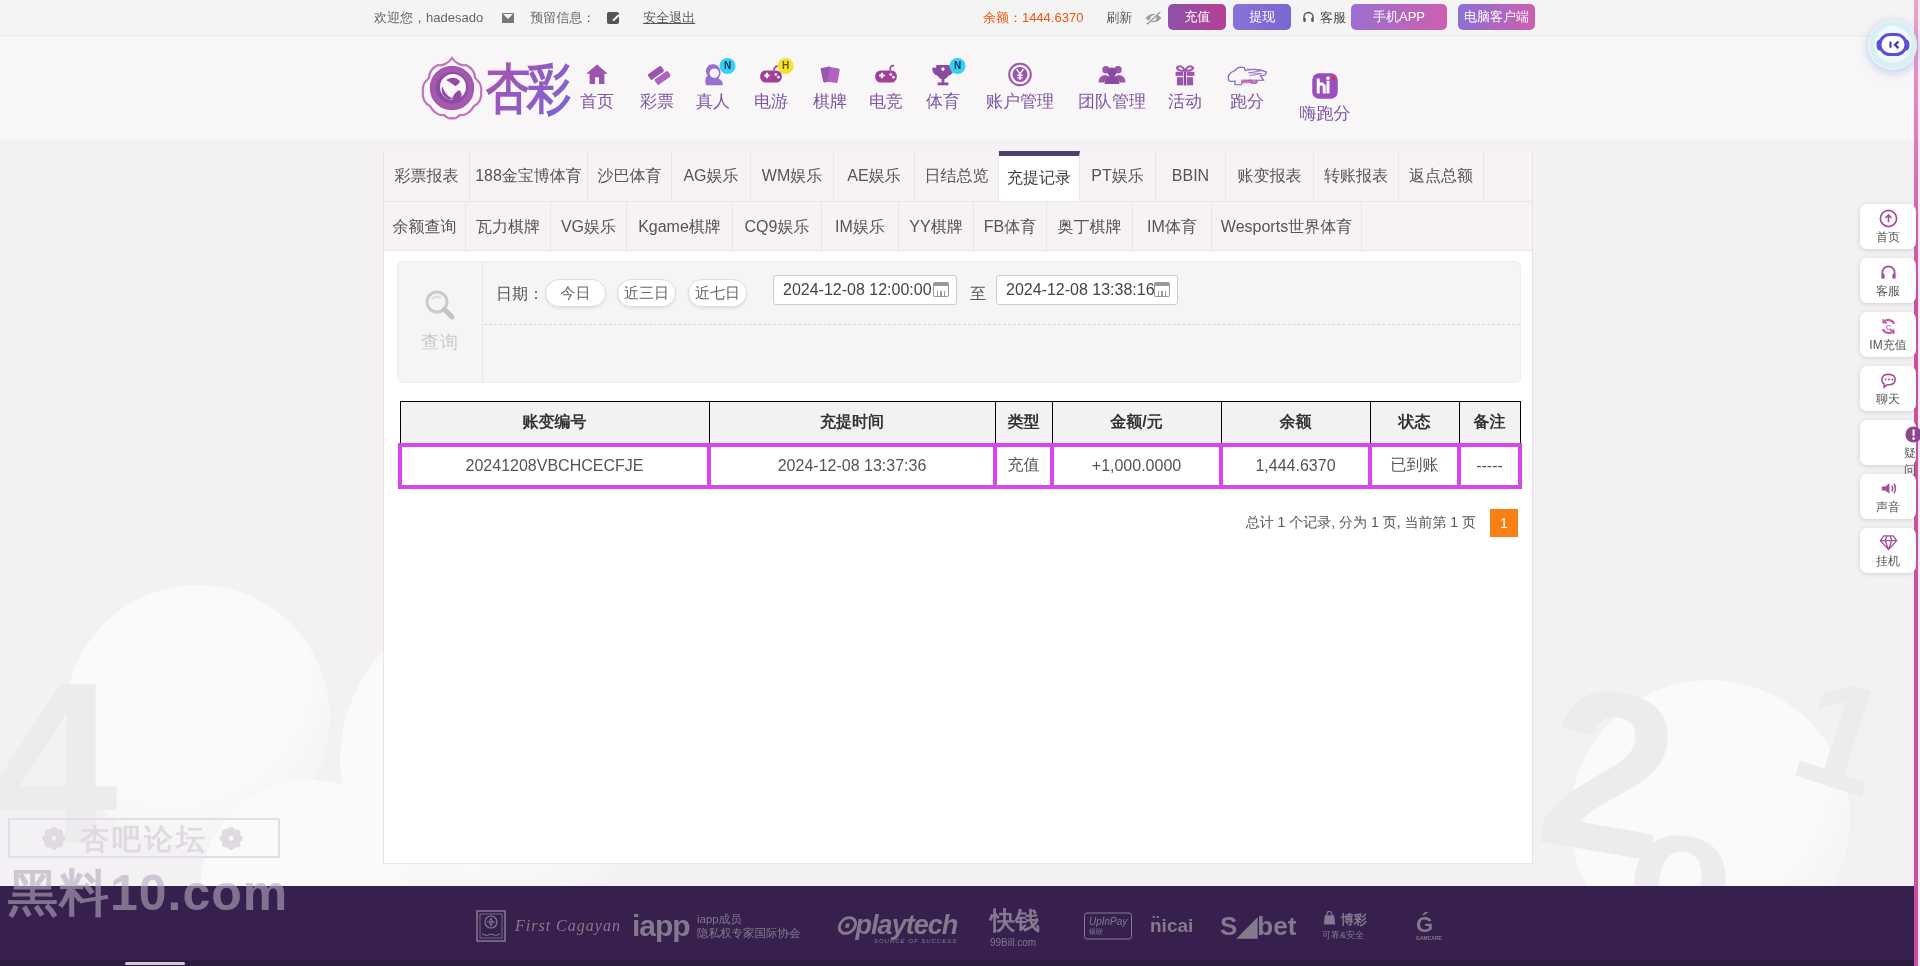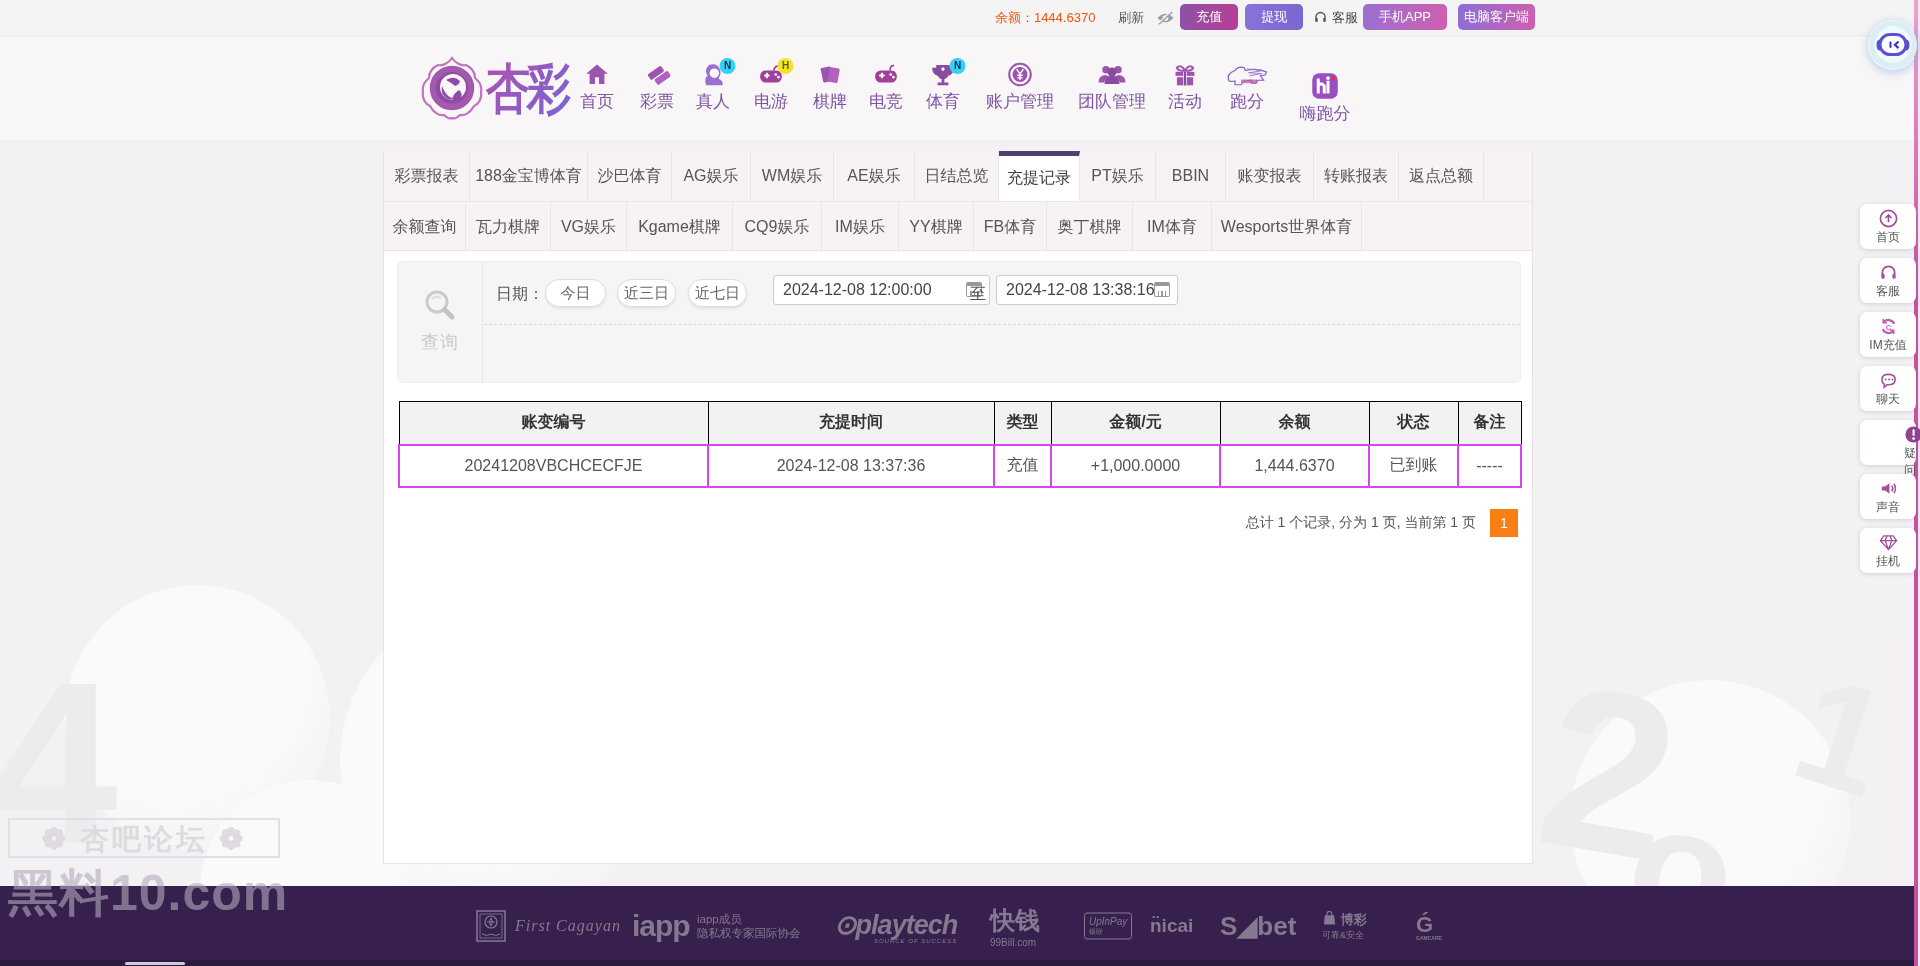--- a/index.html
+++ b/index.html
@@ -54,21 +54,21 @@
 .cal { position:absolute; right:7px; top:6px; width:16px; height:15px; color:#999; }
 .cal:before { content:""; position:absolute; inset:0; border:1px solid #999; border-top:4px solid #999; border-radius:2px; background:repeating-linear-gradient(to right,#fff 0 2px,#999 2px 3.5px), #fff; background-position:1px 5px; background-size:12px 7px; background-repeat:no-repeat; }
 .zhi { position:absolute; font-size:16px; color:#555; }
 .cbx { position:absolute; width:18px; height:18px; border:1px solid #ccc; background:#fff; top:10px; }
 .cbx:before { content:"✓"; position:absolute; font-size:18px; color:#b0b0b0; left:1px; top:-2px; }
 .btn-ok { position:absolute; left:212px; top:13px; width:83px; height:33px; background:linear-gradient(#ee7434,#e96524); border-radius:5px; color:#fff; font-size:17px; text-align:center; line-height:32px; letter-spacing:6px; padding-left:5px; }
 
 
 #tbl { position:absolute; left:14px; top:250px; width:1124px; border-collapse:collapse; }
 #tbl th { background:#f2f2f2; border:1px solid #000000; font-size:16px; color:#333; height:43px; font-weight:bold; }
-#tbl td { background:#fff; border:2px solid #d946ef; font-size:16px; color:#555; height:42px; text-align:center; }
+#tbl td { background:#fff; border:4px solid #d946ef; font-size:16px; color:#555; height:42px; text-align:center; }
 .red { color:#e03a3a; }
 .green { color:#5cb85c; }
 
 
 #pager { position:absolute; right:14px; top:358px; font-size:14px; color:#555; }
 #pager .pgbtn { display:inline-block; width:28px; height:28px; background:#f60; background:#fd7e14; color:#fff; text-align:center; line-height:28px; margin-left:14px; vertical-align:middle; background:#f87f12; }
 
 
 #footer { position:absolute; left:0; top:886px; width:1920px; height:80px; background:#37204d; }
 #footer .logos { position:absolute; left:470px; top:0; width:980px; height:80px; color:#84798f; }
@@ -98,30 +98,31 @@
 <div class="ball" style="left:65px;top:585px;width:265px;height:265px;"></div>
 <div class="ball" style="left:340px;top:600px;width:320px;height:320px;"></div>
 <div class="ball" style="left:200px;top:780px;width:220px;height:220px;"></div>
 <div class="ball" style="left:1570px;top:680px;width:280px;height:280px;"></div>
 <div class="wmnum" style="left:-10px;top:630px;font-size:230px;">4</div>
 <div class="wmnum" style="left:1545px;top:640px;font-size:230px;transform:rotate(10deg);">2</div>
 <div class="wmnum" style="left:1630px;top:770px;font-size:170px;transform:rotate(8deg);">o</div>
 <div class="wmnum" style="left:1800px;top:650px;font-size:150px;transform:rotate(18deg);">1</div>
 
 <div id="topbar">
+  <div class="left"><span>欢迎您，hadesado</span><span class="mail-ic"></span><span>预留信息：</span><span class="edit-ic"></span><a class="logout" href="#">安全退出</a></div>
   <div class="right"><span class="balance">余额：1444.6370</span><span class="refresh">刷新</span><svg style="vertical-align:middle;margin-left:12px;position:relative;top:-1px;" width="19" height="16" viewBox="0 0 20 16">
         <path d="M1.5 8 q8.5 -9 17 0 q-8.5 9 -17 0 Z" fill="#9aa0a6"></path>
         <circle cx="10" cy="8" r="3" fill="#f5f4f5"></circle>
         <path d="M3 14.5 L17 1.5" stroke="#9aa0a6" stroke-width="2"></path>
         <path d="M3 13 L17 0" stroke="#f5f4f5" stroke-width="1.2"></path>
       </svg><span class="tb-btn btn-cz" style="margin-left:5px;">充值</span><span class="tb-btn btn-tx">提现</span><span class="kf"><svg width="15" height="14" viewBox="0 0 20 20" style="vertical-align:-2px;">
           <path d="M3.5 12 v-2 a6.5 6.5 0 0 1 13 0 v2" fill="none" stroke="#555" stroke-width="2"></path>
           <rect x="2.5" y="11" width="3.6" height="6" rx="1.7" fill="#555"></rect>
           <rect x="13.9" y="11" width="3.6" height="6" rx="1.7" fill="#555"></rect>
-        </svg> 客服</span><span class="tb-btn btn-app" style="padding:0 16px;margin-left:5px;">手机APP</span><span class="tb-btn btn-pc" style="padding:0 6px;margin-left:11px;">电脑客户端</span></div>
+        </svg> 客服</span><span class="tb-btn btn-app" style="padding:0 22px;margin-left:5px;">手机APP</span><span class="tb-btn btn-pc" style="padding:0 6px;margin-left:11px;">电脑客户端</span></div>
 </div>
 
 <div id="header">
   <div id="logo">
     <svg width="64" height="64" viewBox="0 0 64 64" style="position:absolute;left:0;top:0;">
       <g fill="none" stroke="#c075be" stroke-width="2.2">
         <path d="M32 2 C36 8 42 10 46 9 C52 12 55 17 55 22 C60 26 62 31 61 36 C62 42 59 48 54 50 C51 56 45 60 40 59 C37 62 34 63 32 62 C30 63 27 62 24 59 C19 60 13 56 10 50 C5 48 2 42 3 36 C2 31 4 26 9 22 C9 17 12 12 18 9 C22 10 28 8 32 2 Z"></path>
       </g>
       <circle cx="32" cy="32" r="21" fill="none" stroke="#a855ae" stroke-width="2.5"></circle>
       <path d="M32 11 a21 21 0 1 0 0.02 0 Z" fill="#a25aae"></path>
@@ -242,21 +243,21 @@
     <div class="qcol"><svg width="36" height="36" style="margin-top:26px;" viewBox="0 0 36 36">
           <circle cx="15" cy="14" r="10" fill="none" stroke="#cbcbcb" stroke-width="3"></circle>
           <path d="M22.5 21.5 L30 29" stroke="#c3c3c3" stroke-width="5" stroke-linecap="round"></path>
           <path d="M10 11 q4 -4 9 -1" stroke="#dedede" stroke-width="2.5" fill="none"></path>
         </svg><div class="qtxt">查询</div></div>
     <div class="frow1">
       <span class="flabel" style="left:12px;top:22px;">日期：</span>
       <span class="pill" style="left:61px;top:17px;width:61px;">今日</span>
       <span class="pill" style="left:133px;top:17px;width:59px;">近三日</span>
       <span class="pill" style="left:204px;top:17px;width:59px;">近七日</span>
-      <span class="dtinput" style="left:289px;width:217px;">2024-12-08 12:00:00<span class="cal"></span></span>
+      <span class="dtinput" style="left:289px;width:184px;">2024-12-08 12:00:00<span class="cal"></span></span>
       <span class="zhi" style="left:486px;top:22px;">至</span>
       <span class="dtinput" style="left:512px;width:182px;">2024-12-08 13:38:16<span class="cal"></span></span>
     </div>
   </div>
 
   <table id="tbl">
     <tbody>
         <tr>
       <th style="width:309px;">账变编号</th>
           <th style="width:286px;">充提时间</th>

